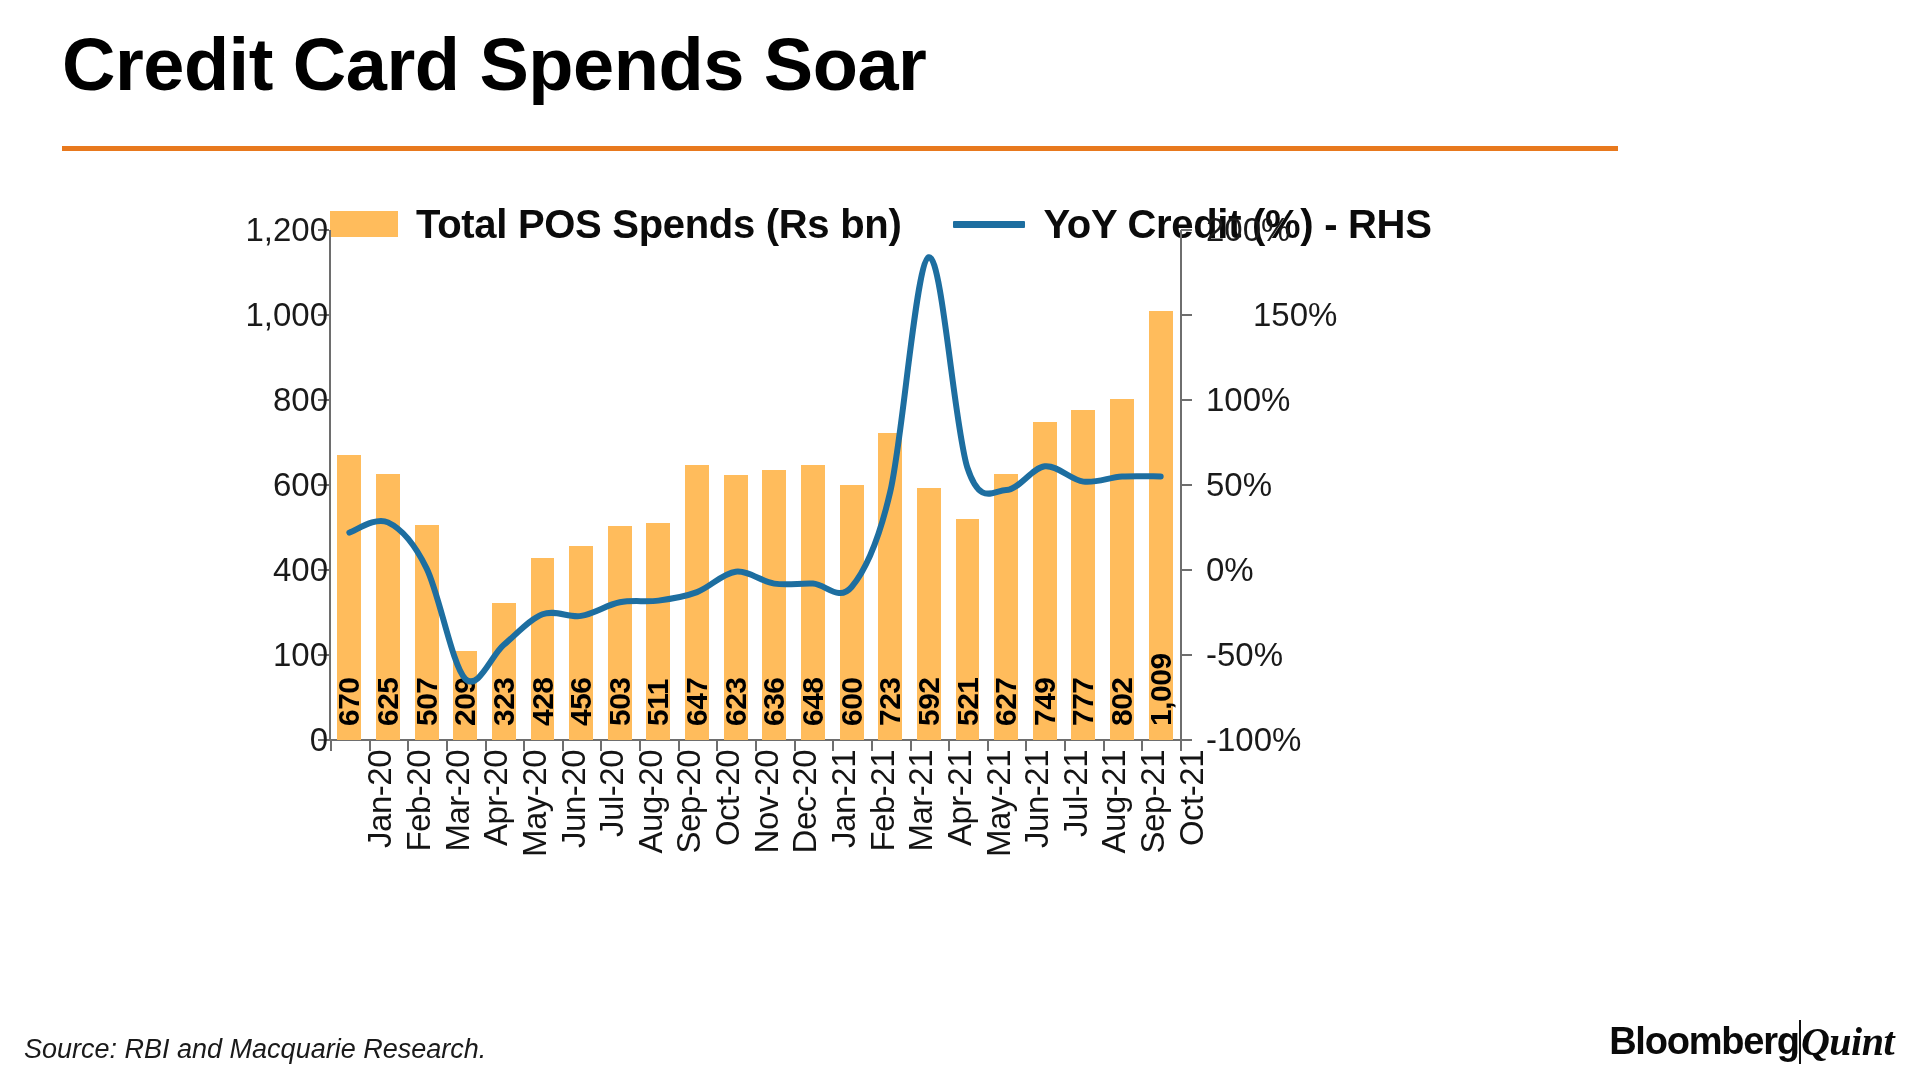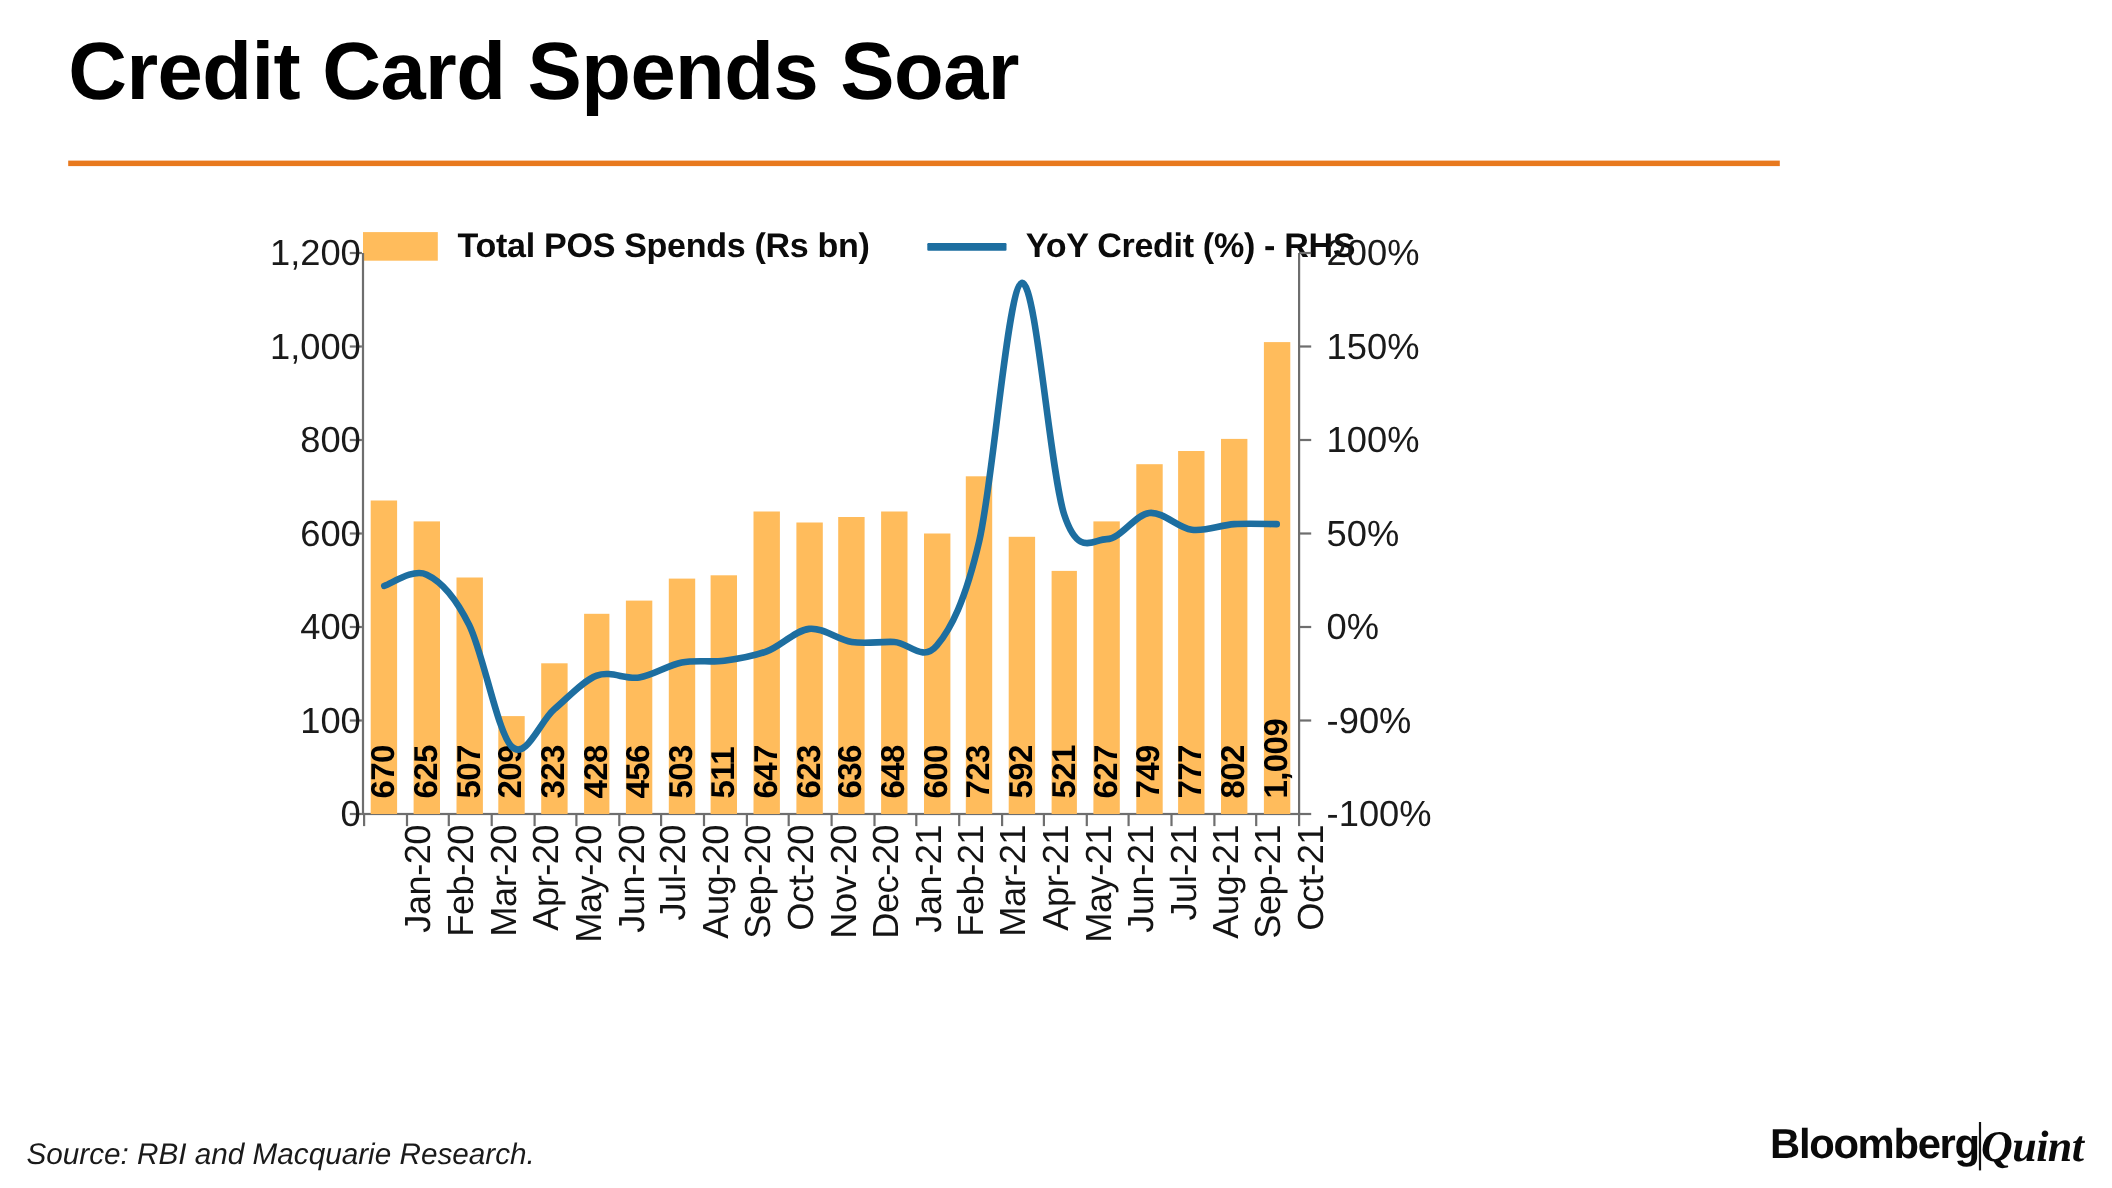--- a/index.html
+++ b/index.html
@@ -26,21 +26,21 @@
   
   #legend {
     position: absolute; left: 330px; top: 202px;
     display: flex; align-items: center; gap: 52px;
     height: 44px;
   }
   .legend-entry { display: flex; align-items: center; gap: 18px; }
   .legend-swatch-bar { width: 68px; height: 26px; background: #FFBC5C; }
   .legend-swatch-line { width: 72px; height: 7px; background: #1D6EA0; border-radius: 1px; }
   .legend-label {
-    font-size: 31px; font-weight: bold; color: #0b0b0b;
+    font-size: 40px; font-weight: bold; color: #0b0b0b;
     white-space: nowrap; letter-spacing: -0.3px;
   }
 
   
   #chart {
     position: absolute;
     left: 330px; top: 230px;
     width: 850px; height: 510px;
   }
 
@@ -151,25 +151,25 @@
         <div class="ylabel" style="top: 0px;">1,200</div>
         <div class="ylabel" style="top: 85px;">1,000</div>
         <div class="ylabel" style="top: 170px;">800</div>
         <div class="ylabel" style="top: 255px;">600</div>
         <div class="ylabel" style="top: 340px;">400</div>
         <div class="ylabel" style="top: 425px;">100</div>
         <div class="ylabel" style="top: 510px;">0</div>
       </div>
     <div id="ylabels-right">
         <div class="ylabel-right" style="top: 0px;">200%</div>
-        <div class="ylabel-right" style="top: 85px;">150%</div>
+        <div class="ylabel-right" style="top: 85px; margin-left: 47px;">150%</div>
         <div class="ylabel-right" style="top: 170px;">100%</div>
         <div class="ylabel-right" style="top: 255px;">50%</div>
         <div class="ylabel-right" style="top: 340px;">0%</div>
-        <div class="ylabel-right" style="top: 425px;">-90%</div>
+        <div class="ylabel-right" style="top: 425px;">-50%</div>
         <div class="ylabel-right" style="top: 510px;">-100%</div>
       </div>
     <div id="xticks">
         <div class="xtick" style="left: 0px;"></div>
         <div class="xtick" style="left: 38.6364px;"></div>
         <div class="xtick" style="left: 77.2727px;"></div>
         <div class="xtick" style="left: 115.909px;"></div>
         <div class="xtick" style="left: 154.545px;"></div>
         <div class="xtick" style="left: 193.182px;"></div>
         <div class="xtick" style="left: 231.818px;"></div>

